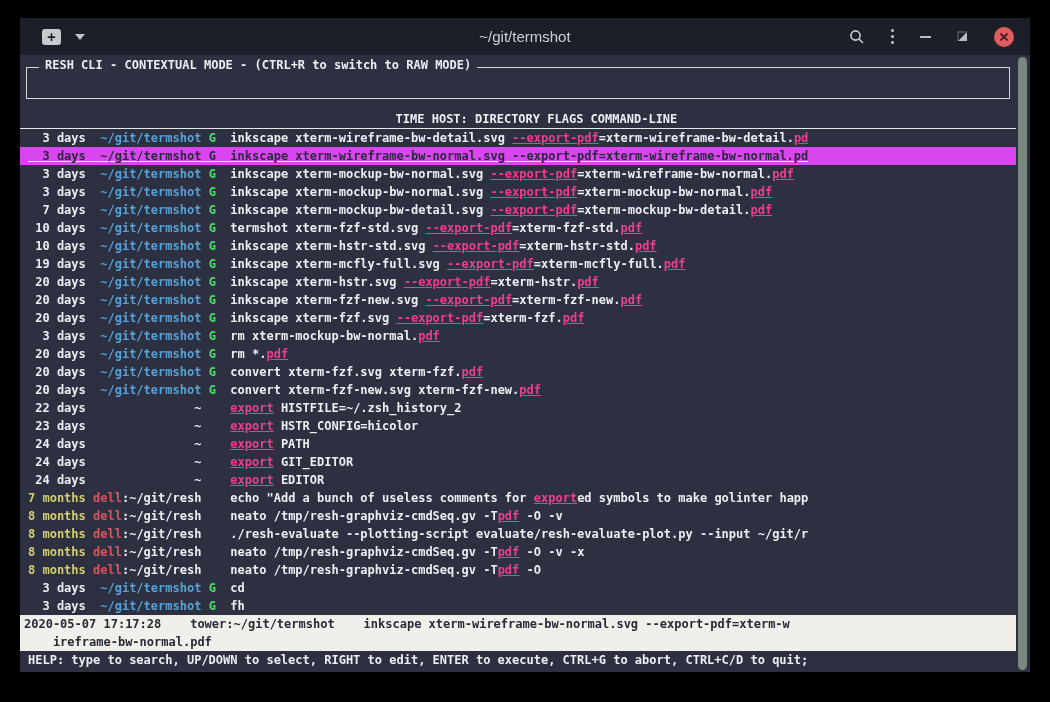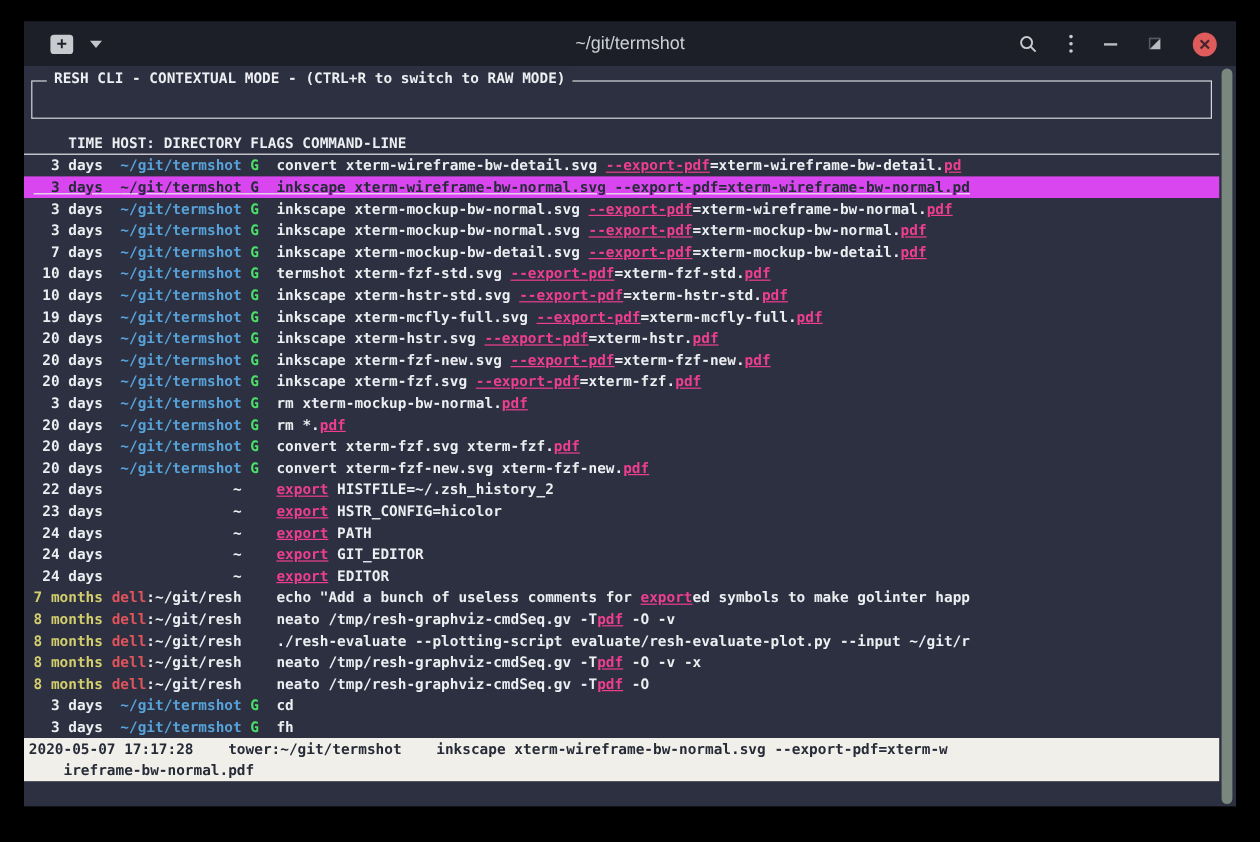--- a/index.html
+++ b/index.html
@@ -32,21 +32,21 @@
 
   
   .term-body{position:relative;height:617px;overflow:hidden;font-size:12px;font-weight:bold;color:var(--fg);}
   .inner{margin-right:14px;}
 
   .resh-box{position:relative;margin:12px 6px 0 6px;height:32px;border:1px solid #d4d7db;}
   .resh-box-title{position:absolute;top:-10px;left:12px;background:var(--term-bg);padding:0 6px;white-space:pre;color:var(--fg);}
   .resh-input{padding:5px 0 0 4px;white-space:pre;}
   .cursor{display:inline-block;width:9px;height:16px;background:#e9ebee;vertical-align:-3px;}
 
-  .thead{margin-top:11px;padding-left:8px;height:19px;line-height:18px;white-space:pre;border-bottom:1px solid #e6e8ec;}
+  .thead{margin-top:11px;padding-left:8px;height:19px;line-height:18px;white-space:pre;border-bottom:1px solid #e6e8ec;text-align:center;}
 
   .hrow{height:18px;line-height:18px;padding-left:8px;white-space:pre;overflow:hidden;}
   .hrow.selected{background:#d946ef;text-decoration:underline;}
   .hrow.selected span{color:var(--dark) !important;}
 
   .c-f{color:var(--fg);}
   .c-b{color:var(--blue);}
   .c-g{color:var(--green);}
   .c-y{color:var(--yellow);}
   .c-r{color:var(--red);}
@@ -113,21 +113,21 @@
   <div class="term-body">
     <div class="inner">
 
       <div class="resh-box">
         <span class="resh-box-title">RESH CLI - CONTEXTUAL MODE - (CTRL+R to switch to RAW MODE)</span>
       </div>
 
       <div class="thead">    TIME HOST: DIRECTORY FLAGS COMMAND-LINE</div>
 
       <div>
-          <div class="hrow"><span class="c-f">  3 days  </span><span class="c-b">~/git/termshot</span><span class="c-f"> </span><span class="c-g">G</span><span class="c-f">  </span><span class="c-f">convert xterm-wireframe-bw-detail.svg </span><span class="c-p">--export-pdf</span><span class="c-f">=xterm-wireframe-bw-detail.</span><span class="c-p">pd</span></div>
+          <div class="hrow"><span class="c-f">  3 days  </span><span class="c-b">~/git/termshot</span><span class="c-f"> </span><span class="c-g">G</span><span class="c-f">  </span><span class="c-f">inkscape xterm-wireframe-bw-detail.svg </span><span class="c-p">--export-pdf</span><span class="c-f">=xterm-wireframe-bw-detail.</span><span class="c-p">pd</span></div>
           <div class="hrow selected"><span class="c-f">  3 days  </span><span class="c-f">~/git/termshot</span><span class="c-f"> </span><span class="c-f">G</span><span class="c-f">  </span><span class="c-f">inkscape xterm-wireframe-bw-normal.svg --export-pdf=xterm-wireframe-bw-normal.pd</span></div>
           <div class="hrow"><span class="c-f">  3 days  </span><span class="c-b">~/git/termshot</span><span class="c-f"> </span><span class="c-g">G</span><span class="c-f">  </span><span class="c-f">inkscape xterm-mockup-bw-normal.svg </span><span class="c-p">--export-pdf</span><span class="c-f">=xterm-wireframe-bw-normal.</span><span class="c-p">pdf</span></div>
           <div class="hrow"><span class="c-f">  3 days  </span><span class="c-b">~/git/termshot</span><span class="c-f"> </span><span class="c-g">G</span><span class="c-f">  </span><span class="c-f">inkscape xterm-mockup-bw-normal.svg </span><span class="c-p">--export-pdf</span><span class="c-f">=xterm-mockup-bw-normal.</span><span class="c-p">pdf</span></div>
           <div class="hrow"><span class="c-f">  7 days  </span><span class="c-b">~/git/termshot</span><span class="c-f"> </span><span class="c-g">G</span><span class="c-f">  </span><span class="c-f">inkscape xterm-mockup-bw-detail.svg </span><span class="c-p">--export-pdf</span><span class="c-f">=xterm-mockup-bw-detail.</span><span class="c-p">pdf</span></div>
           <div class="hrow"><span class="c-f"> 10 days  </span><span class="c-b">~/git/termshot</span><span class="c-f"> </span><span class="c-g">G</span><span class="c-f">  </span><span class="c-f">termshot xterm-fzf-std.svg </span><span class="c-p">--export-pdf</span><span class="c-f">=xterm-fzf-std.</span><span class="c-p">pdf</span></div>
           <div class="hrow"><span class="c-f"> 10 days  </span><span class="c-b">~/git/termshot</span><span class="c-f"> </span><span class="c-g">G</span><span class="c-f">  </span><span class="c-f">inkscape xterm-hstr-std.svg </span><span class="c-p">--export-pdf</span><span class="c-f">=xterm-hstr-std.</span><span class="c-p">pdf</span></div>
           <div class="hrow"><span class="c-f"> 19 days  </span><span class="c-b">~/git/termshot</span><span class="c-f"> </span><span class="c-g">G</span><span class="c-f">  </span><span class="c-f">inkscape xterm-mcfly-full.svg </span><span class="c-p">--export-pdf</span><span class="c-f">=xterm-mcfly-full.</span><span class="c-p">pdf</span></div>
           <div class="hrow"><span class="c-f"> 20 days  </span><span class="c-b">~/git/termshot</span><span class="c-f"> </span><span class="c-g">G</span><span class="c-f">  </span><span class="c-f">inkscape xterm-hstr.svg </span><span class="c-p">--export-pdf</span><span class="c-f">=xterm-hstr.</span><span class="c-p">pdf</span></div>
           <div class="hrow"><span class="c-f"> 20 days  </span><span class="c-b">~/git/termshot</span><span class="c-f"> </span><span class="c-g">G</span><span class="c-f">  </span><span class="c-f">inkscape xterm-fzf-new.svg </span><span class="c-p">--export-pdf</span><span class="c-f">=xterm-fzf-new.</span><span class="c-p">pdf</span></div>
           <div class="hrow"><span class="c-f"> 20 days  </span><span class="c-b">~/git/termshot</span><span class="c-f"> </span><span class="c-g">G</span><span class="c-f">  </span><span class="c-f">inkscape xterm-fzf.svg </span><span class="c-p">--export-pdf</span><span class="c-f">=xterm-fzf.</span><span class="c-p">pdf</span></div>
@@ -147,18 +147,19 @@
           <div class="hrow"><span class="c-y">8 months</span><span class="c-f"> </span><span class="c-r">dell</span><span class="c-f">:~/git/resh</span><span class="c-f">    </span><span class="c-f">neato /tmp/resh-graphviz-cmdSeq.gv -T</span><span class="c-p">pdf</span><span class="c-f"> -O</span></div>
           <div class="hrow"><span class="c-f">  3 days  </span><span class="c-b">~/git/termshot</span><span class="c-f"> </span><span class="c-g">G</span><span class="c-f">  </span><span class="c-f">cd</span></div>
           <div class="hrow"><span class="c-f">  3 days  </span><span class="c-b">~/git/termshot</span><span class="c-f"> </span><span class="c-g">G</span><span class="c-f">  </span><span class="c-f">fh</span></div>
         </div>
 
       <div class="detail">
         <div>2020-05-07 17:17:28    tower:~/git/termshot    inkscape xterm-wireframe-bw-normal.svg --export-pdf=xterm-w</div>
         <div>    ireframe-bw-normal.pdf</div>
       </div>
 
+      <div class="helpbar">HELP: type to search, UP/DOWN to select, RIGHT to edit, ENTER to execute, CTRL+G to abort, CTRL+C/D to quit;</div>
 
     </div>
     <div class="scrollbar"></div>
   </div>
 
 </div>
 
 </body></html>

